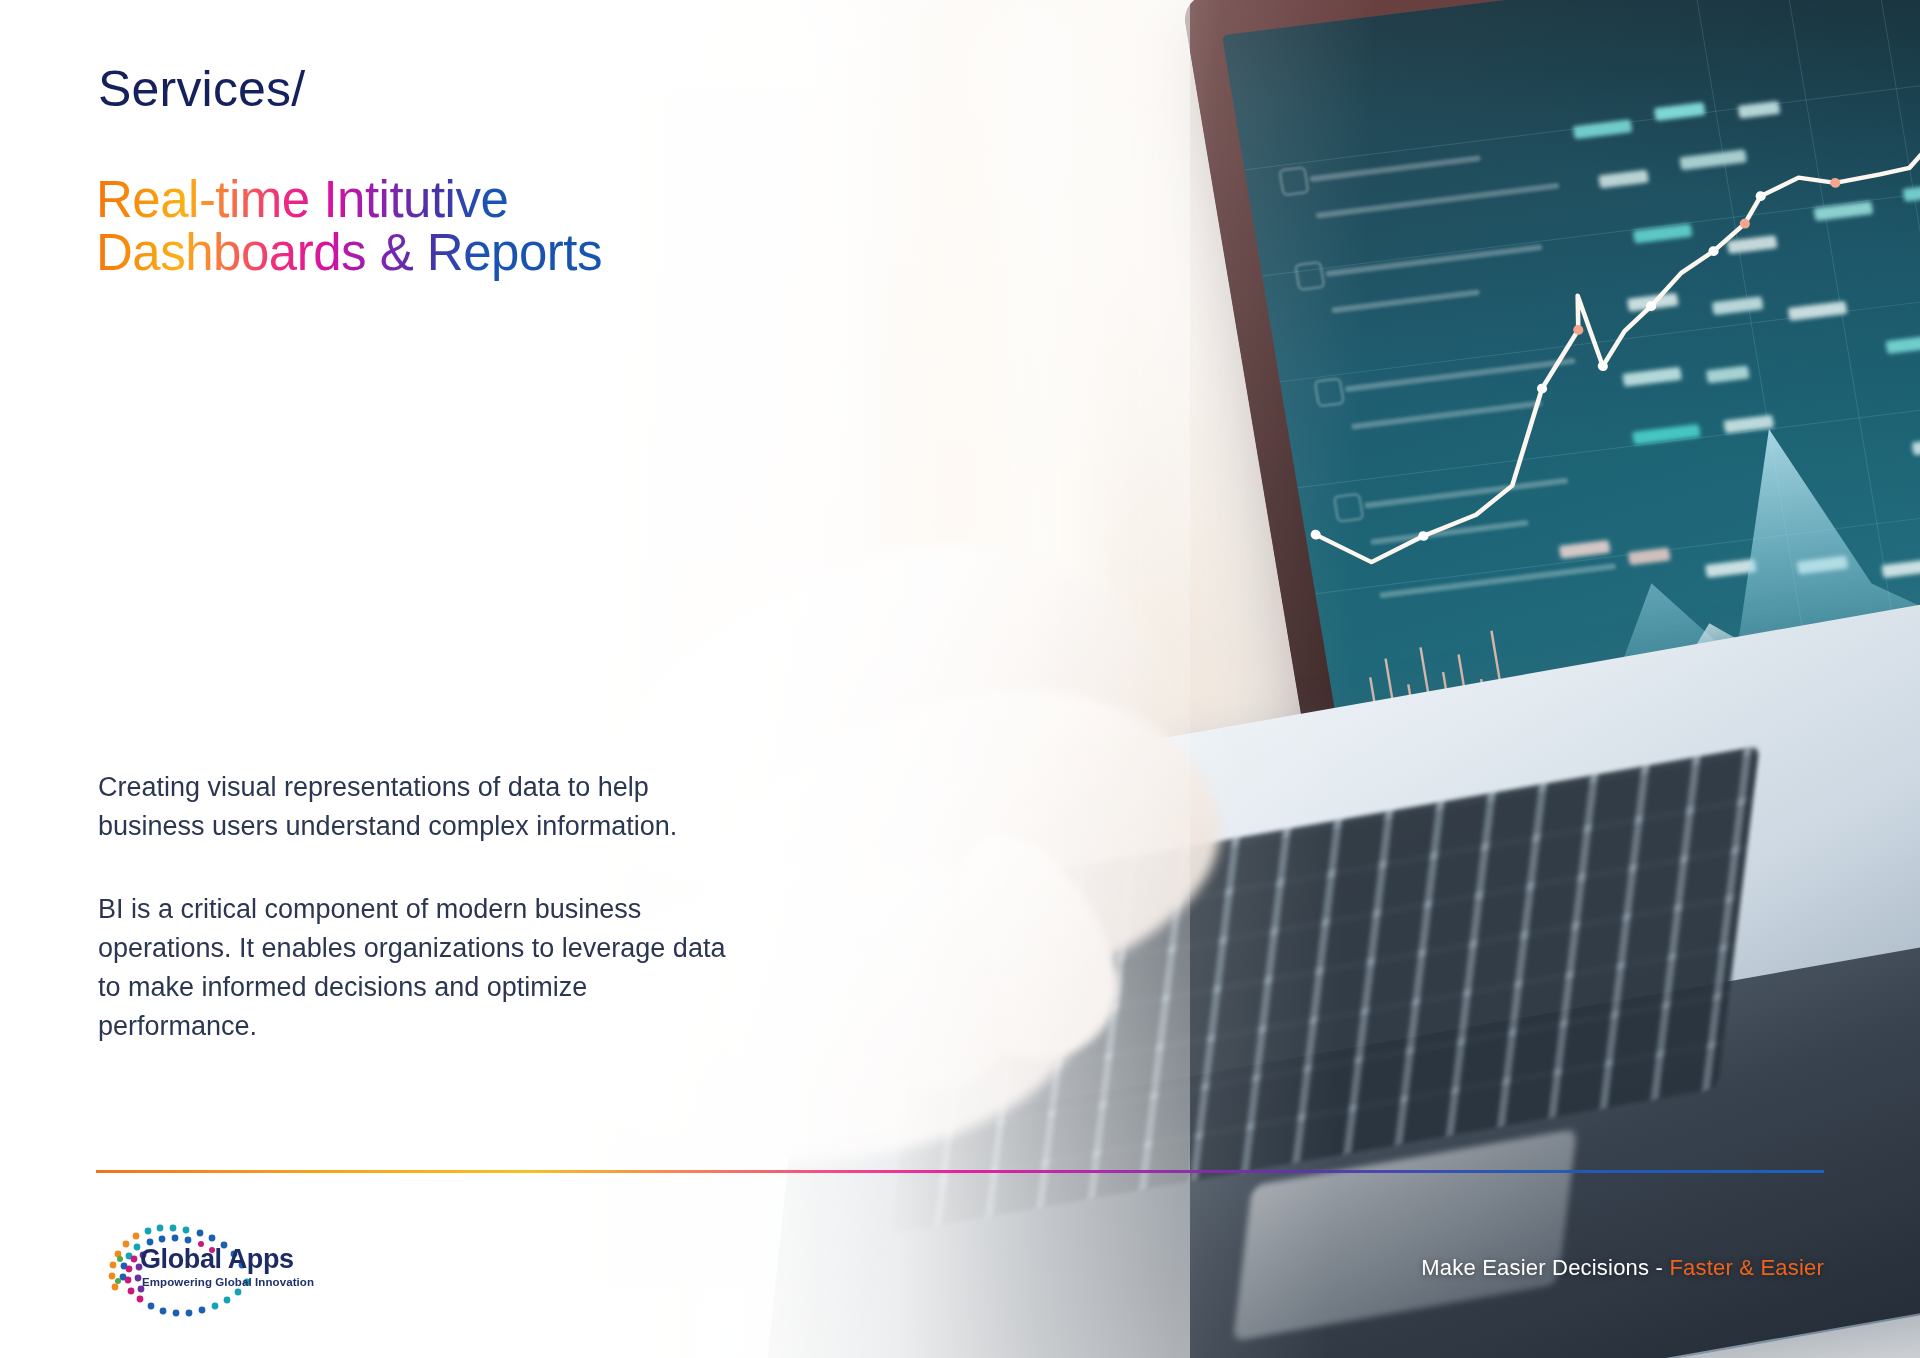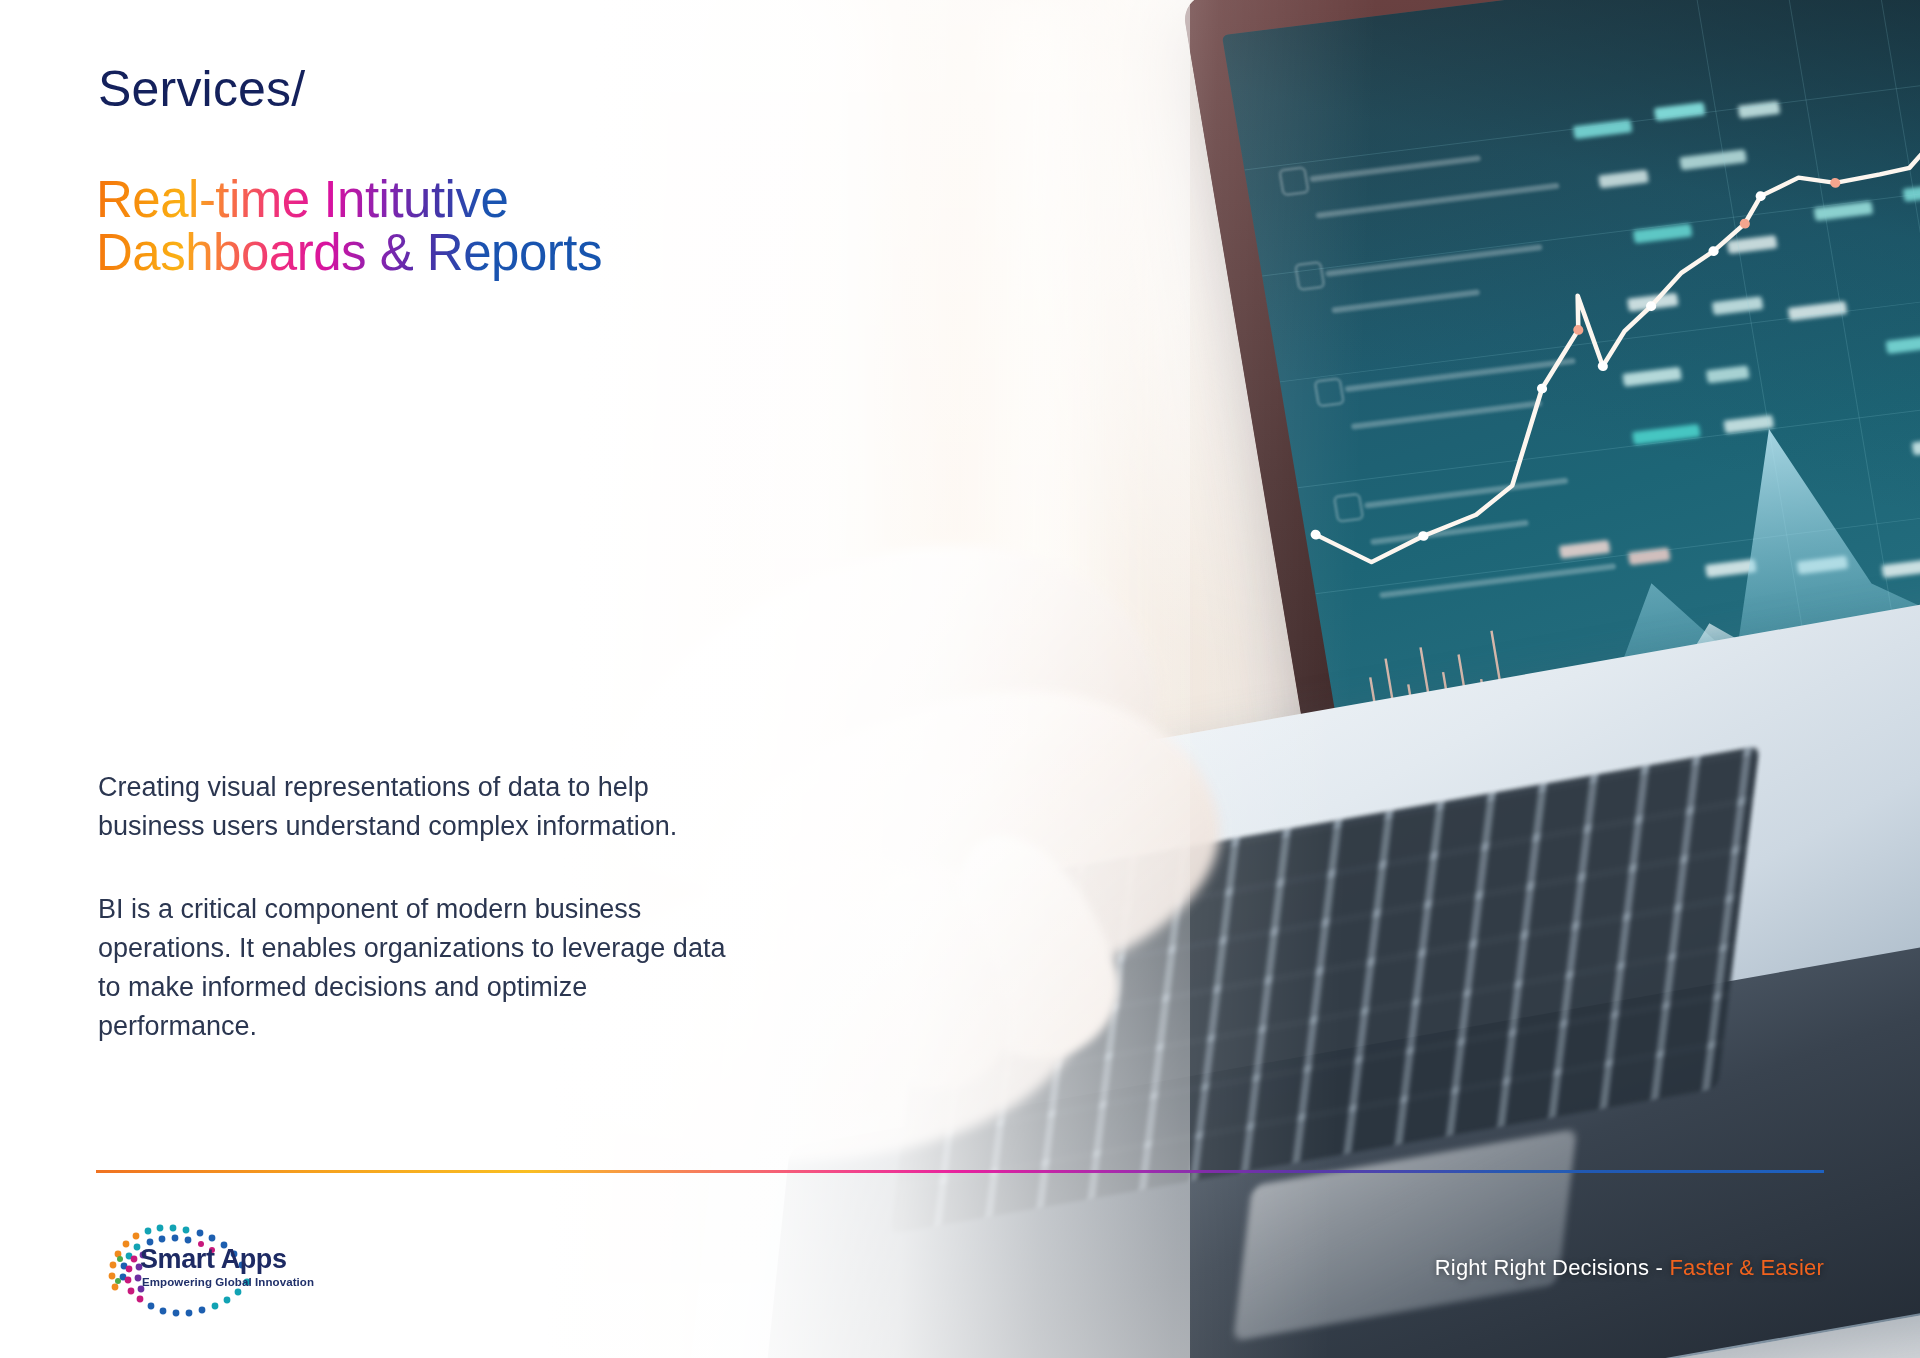--- a/index.html
+++ b/index.html
@@ -479,21 +479,21 @@
               <circle cx="138" cy="36" r="3.4"></circle>
             <circle cx="146" cy="47" r="3.4"></circle>
           </g>
           <g fill="#c8197c">
             <circle cx="105" cy="26" r="3.0"></circle>
               <circle cx="116" cy="32" r="3.0"></circle>
           </g>
         </g>
       </svg>
     </div>
-    <div class="logo-word" style="left:140px; top:1244px;">Smart Apps</div>
+    <div class="logo-word" style="left:140px; top:1244px;">Global Apps</div>
     <div class="logo-tag" style="left:142px; top:1276px;">Empowering Global Innovation</div>
 
     <div class="footer-tag">
-      <span>Right Right Decisions - </span><span class="accent">Faster &amp; Easier</span>
+      <span>Make Easier Decisions - </span><span class="accent">Faster &amp; Easier</span>
     </div>
 
   </div>
 </div>
 
 </body></html>

